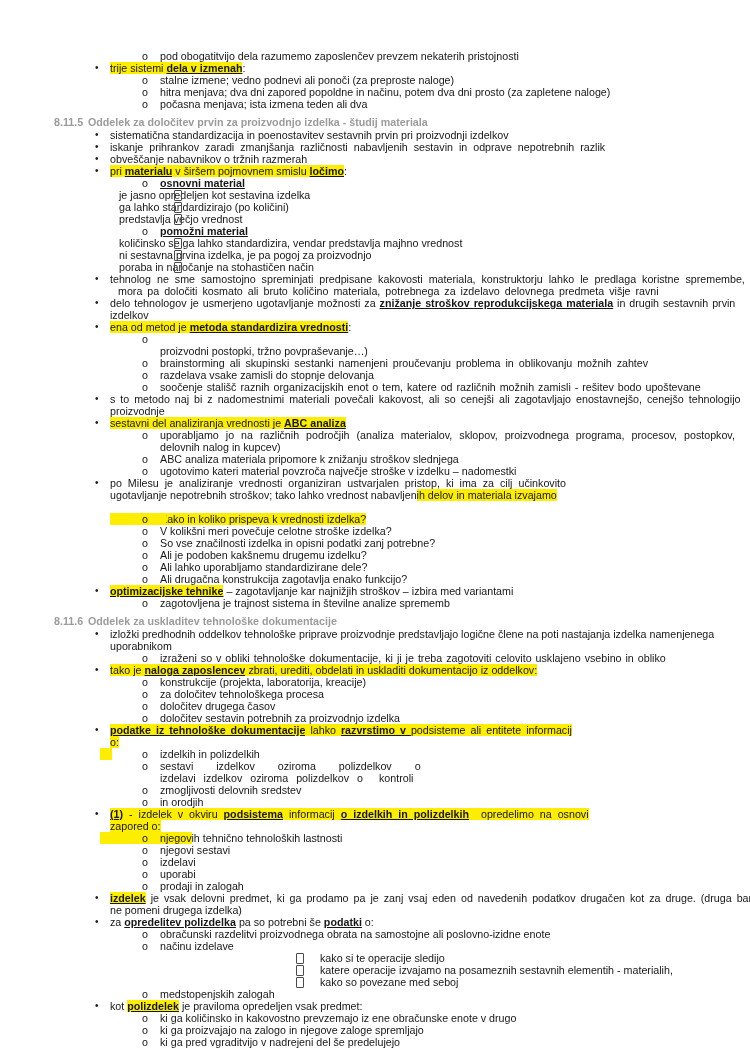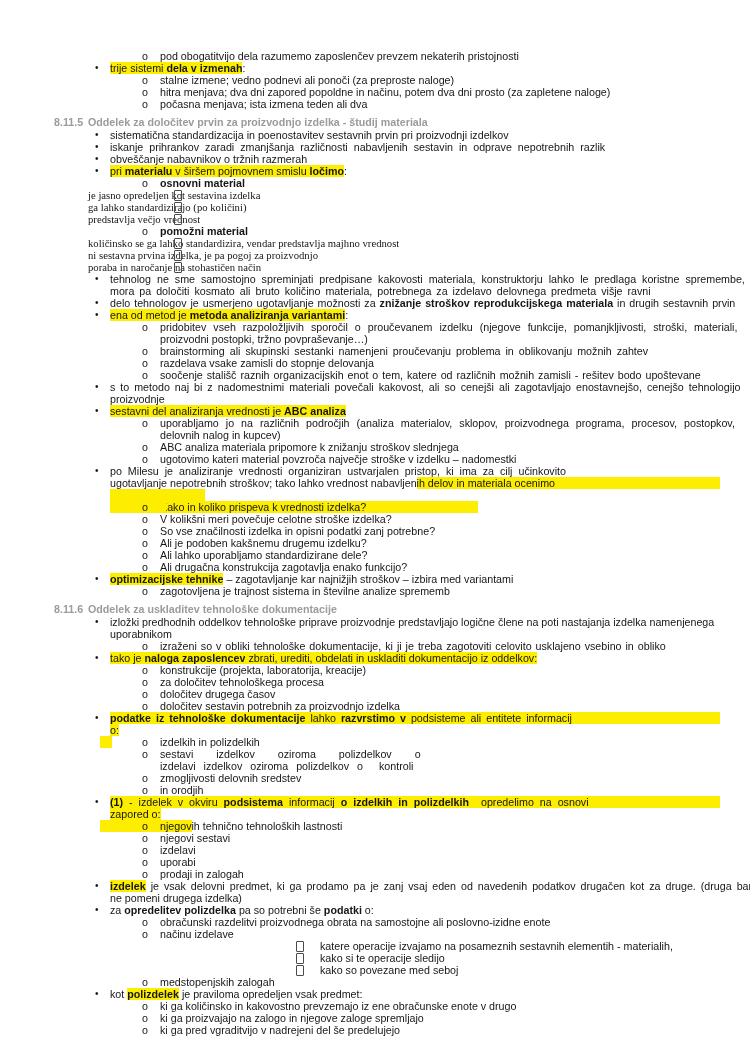--- a/index.html
+++ b/index.html
@@ -13,36 +13,36 @@
     color:#161616;
   }
   .doc{padding-top:50px;}
   .item{
     position:relative;
     line-height:12px;
     min-height:12px;
     white-space:nowrap;
     margin-right:30px;
   }
-  .item.flex{display:flex;}
+  .item.flex{display:flex;align-items:center;}
   .item.flex .seg{white-space:pre;}
   .lvl1{padding-left:110px;}
   .lvl2{padding-left:160px;}
-  .lvl3{padding-left:88px;font-family:Liberation Serif, serif;}
+  .lvl3{padding-left:119px;}
   .lvl4{padding-left:320px;}
   .marker{position:absolute;top:0;z-index:2;}
   .lvl1>.marker{left:95px;font-size:10px;}
   .lvl2>.marker{left:142px;}
   .lvl3>.marker{left:174px;}
   .lvl4>.marker{left:296px;}
   .marker.box{
     width:6px;height:9px;border:1px solid #4a4a4a;border-radius:1px;
     display:inline-block;top:1px;background:transparent;
   }
-  .bold{font-weight:bold;}
+  .bold{font-weight:bold;text-decoration:underline;}
   .hl{background:var(--hl,#fdee00);}
   .fill{flex:1 1 auto;}
   .wfill{display:inline-block;flex:0 0 auto;}
   .chip{position:absolute;top:0;bottom:0;background:var(--hl,#fdee00);z-index:1;}
   .heading{
     position:relative;
     padding-left:88px;
     line-height:12px;
     margin:6px 30px 1px 0;
     font-weight:bold;
@@ -68,39 +68,40 @@
       <div class="item lvl1"><span class="marker m-b">•</span><span class="seg hl">pri </span><span class="seg bold hl">materialu</span><span class="seg hl"> v širšem pojmovnem smislu </span><span class="seg bold hl">ločimo</span><span class="seg">:</span></div>
       <div class="item lvl2"><span class="marker m-o">o</span><span class="seg bold">osnovni material</span></div>
       <div class="item lvl3"><span class="marker m-x box"></span><span class="seg">je jasno opredeljen kot sestavina izdelka</span></div>
       <div class="item lvl3"><span class="marker m-x box"></span><span class="seg">ga lahko standardizirajo (po količini)</span></div>
       <div class="item lvl3"><span class="marker m-x box"></span><span class="seg">predstavlja večjo vrednost</span></div>
       <div class="item lvl2"><span class="marker m-o">o</span><span class="seg bold">pomožni material</span></div>
       <div class="item lvl3"><span class="marker m-x box"></span><span class="seg">količinsko se ga lahko standardizira, vendar predstavlja majhno vrednost</span></div>
       <div class="item lvl3"><span class="marker m-x box"></span><span class="seg">ni sestavna prvina izdelka, je pa pogoj za proizvodnjo</span></div>
       <div class="item lvl3"><span class="marker m-x box"></span><span class="seg">poraba in naročanje na stohastičen način</span></div>
       <div class="item lvl1" style="word-spacing: 3px;"><span class="marker m-b">•</span><span class="seg">tehnolog ne sme samostojno spreminjati predpisane kakovosti materiala, konstruktorju lahko le predlaga koristne spremembe,</span></div>
-      <div class="item lvl1" style="word-spacing: 2px;"><span class="seg">mora pa določiti kosmato ali bruto količino materiala, potrebnega za izdelavo delovnega predmeta višje ravni</span></div>
+      <div class="item lvl1" style="word-spacing: 2px; margin-left: 8px;"><span class="seg">mora pa določiti kosmato ali bruto količino materiala, potrebnega za izdelavo delovnega predmeta višje ravni</span></div>
       <div class="item lvl1" style="word-spacing: 1px;"><span class="marker m-b">•</span><span class="seg">delo tehnologov je usmerjeno ugotavljanje možnosti za </span><span class="seg bold">znižanje stroškov reprodukcijskega materiala</span><span class="seg"> in drugih sestavnih prvin</span></div>
-      <div class="item lvl1"><span class="marker m-b">•</span><span class="seg hl">ena od metod je </span><span class="seg bold hl">metoda analiziranja variantami</span><span class="seg">:</span></div>
-      <div class="item lvl2" style="word-spacing: 4px;"><span class="marker m-o">o</span><span class="seg">pridobitev vseh razpoložljivih sporočil o proučevanem izdelku (njegove funkcije, pomanjkljivosti, stroški, materiali,</span></div>
+      <div class="item lvl1"><span class="seg">izdelkov</span></div>
+      <div class="item lvl1"><span class="marker m-b">•</span><span class="seg hl">ena od metod je </span><span class="seg bold hl">metoda standardizira vrednosti</span><span class="seg">:</span></div>
+      <div class="item lvl2" style="word-spacing: 4px;"><span class="marker m-o">o</span></div>
       <div class="item lvl2"><span class="seg">proizvodni postopki, tržno povpraševanje…)</span></div>
       <div class="item lvl2" style="word-spacing: 2px;"><span class="marker m-o">o</span><span class="seg">brainstorming ali skupinski sestanki namenjeni proučevanju problema in oblikovanju možnih zahtev</span></div>
       <div class="item lvl2"><span class="marker m-o">o</span><span class="seg">razdelava vsake zamisli do stopnje delovanja</span></div>
       <div class="item lvl2" style="word-spacing: 1px;"><span class="marker m-o">o</span><span class="seg">soočenje stališč raznih organizacijskih enot o tem, katere od različnih možnih zamisli - rešitev bodo upoštevane</span></div>
       <div class="item lvl1" style="word-spacing: 2px;"><span class="marker m-b">•</span><span class="seg">s to metodo naj bi z nadomestnimi materiali povečali kakovost, ali so cenejši ali zagotavljajo enostavnejšo, cenejšo tehnologijo</span></div>
       <div class="item lvl1"><span class="seg">proizvodnje</span></div>
       <div class="item lvl1"><span class="marker m-b">•</span><span class="seg hl">sestavni del analiziranja vrednosti je </span><span class="seg bold hl">ABC analiza</span></div>
       <div class="item lvl2" style="word-spacing: 4px;"><span class="marker m-o">o</span><span class="seg">uporabljamo jo na različnih področjih (analiza materialov, sklopov, proizvodnega programa, procesov, postopkov,</span></div>
       <div class="item lvl2"><span class="seg">delovnih nalog in kupcev)</span></div>
       <div class="item lvl2"><span class="marker m-o">o</span><span class="seg">ABC analiza materiala pripomore k znižanju stroškov slednjega</span></div>
       <div class="item lvl2"><span class="marker m-o">o</span><span class="seg">ugotovimo kateri material povzroča največje stroške v izdelku – nadomestki</span></div>
       <div class="item lvl1" style="word-spacing: 3px;"><span class="marker m-b">•</span><span class="seg">po Milesu je analiziranje vrednosti organiziran ustvarjalen pristop, ki ima za cilj učinkovito</span></div>
       <div class="item lvl1 flex">
         <span class="seg">ugotavljanje nepotrebnih stroškov; tako lahko vrednost nabavljen</span>
-        <span class="seg hl">ih delov in materiala ocenimo</span>
+        <span class="seg hl">ih delov in materiala izvajamo</span>
         <span class="seg hl fill"></span>
       </div>
       <div class="item lvl1 flex">
         <span class="seg hl wfill" style="width: 95px;"></span>
       </div>
       <div class="item lvl2 flex">
         <span class="chip" style="left: 110px; width: 56px;"></span>
         <span class="marker m-o">o</span>
         <span class="seg hl">Kako in koliko prispeva k vrednosti izdelka?</span>
         <span class="seg hl wfill" style="width: 112px;"></span>
@@ -150,22 +151,22 @@
       <div class="item lvl2"><span class="chip" style="left: 100px; width: 60px;"></span><span class="marker m-o">o</span><span class="seg hl">njegov</span><span class="seg">ih tehnično tehnoloških lastnosti</span></div>
       <div class="item lvl2"><span class="marker m-o">o</span><span class="seg">njegovi sestavi</span></div>
       <div class="item lvl2"><span class="marker m-o">o</span><span class="seg">izdelavi</span></div>
       <div class="item lvl2"><span class="marker m-o">o</span><span class="seg">uporabi</span></div>
       <div class="item lvl2"><span class="marker m-o">o</span><span class="seg">prodaji in zalogah</span></div>
       <div class="item lvl1" style="word-spacing: 2px;"><span class="marker m-b">•</span><span class="seg bold hl">izdelek</span><span class="seg"> je vsak delovni predmet, ki ga prodamo pa je zanj vsaj eden od navedenih podatkov drugačen kot za druge. (druga barva</span></div>
       <div class="item lvl1"><span class="seg">ne pomeni drugega izdelka)</span></div>
       <div class="item lvl1"><span class="marker m-b">•</span><span class="seg">za </span><span class="seg bold">opredelitev polizdelka</span><span class="seg"> pa so potrebni še </span><span class="seg bold">podatki</span><span class="seg"> o:</span></div>
       <div class="item lvl2"><span class="marker m-o">o</span><span class="seg">obračunski razdelitvi proizvodnega obrata na samostojne ali poslovno-izidne enote</span></div>
       <div class="item lvl2"><span class="marker m-o">o</span><span class="seg">načinu izdelave</span></div>
+      <div class="item lvl4"><span class="marker m-x box"></span><span class="seg">kako si te operacije sledijo</span></div>
       <div class="item lvl4"><span class="marker m-x box"></span><span class="seg">katere operacije izvajamo na posameznih sestavnih elementih - materialih,</span></div>
-      <div class="item lvl4"><span class="marker m-x box"></span><span class="seg">kako si te operacije sledijo</span></div>
       <div class="item lvl4"><span class="marker m-x box"></span><span class="seg">kako so povezane med seboj</span></div>
       <div class="item lvl2"><span class="marker m-o">o</span><span class="seg">medstopenjskih zalogah</span></div>
       <div class="item lvl1"><span class="marker m-b">•</span><span class="seg">kot </span><span class="seg bold hl">polizdelek</span><span class="seg"> je praviloma opredeljen vsak predmet:</span></div>
       <div class="item lvl2"><span class="marker m-o">o</span><span class="seg">ki ga količinsko in kakovostno prevzemajo iz ene obračunske enote v drugo</span></div>
       <div class="item lvl2"><span class="marker m-o">o</span><span class="seg">ki ga proizvajajo na zalogo in njegove zaloge spremljajo</span></div>
       <div class="item lvl2"><span class="marker m-o">o</span><span class="seg">ki ga pred vgraditvijo v nadrejeni del še predelujejo</span></div>
     </div>
 </div>
 
 </body></html>

